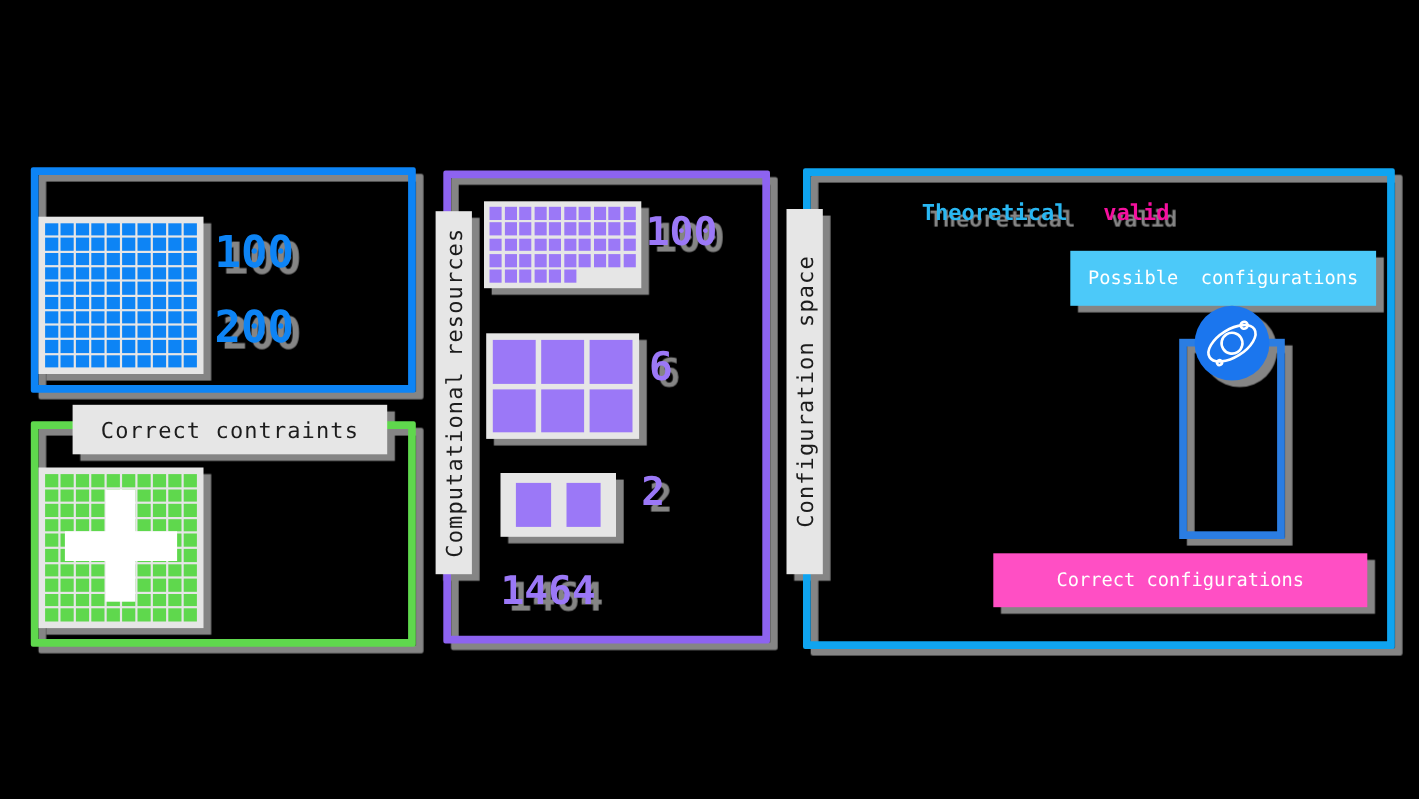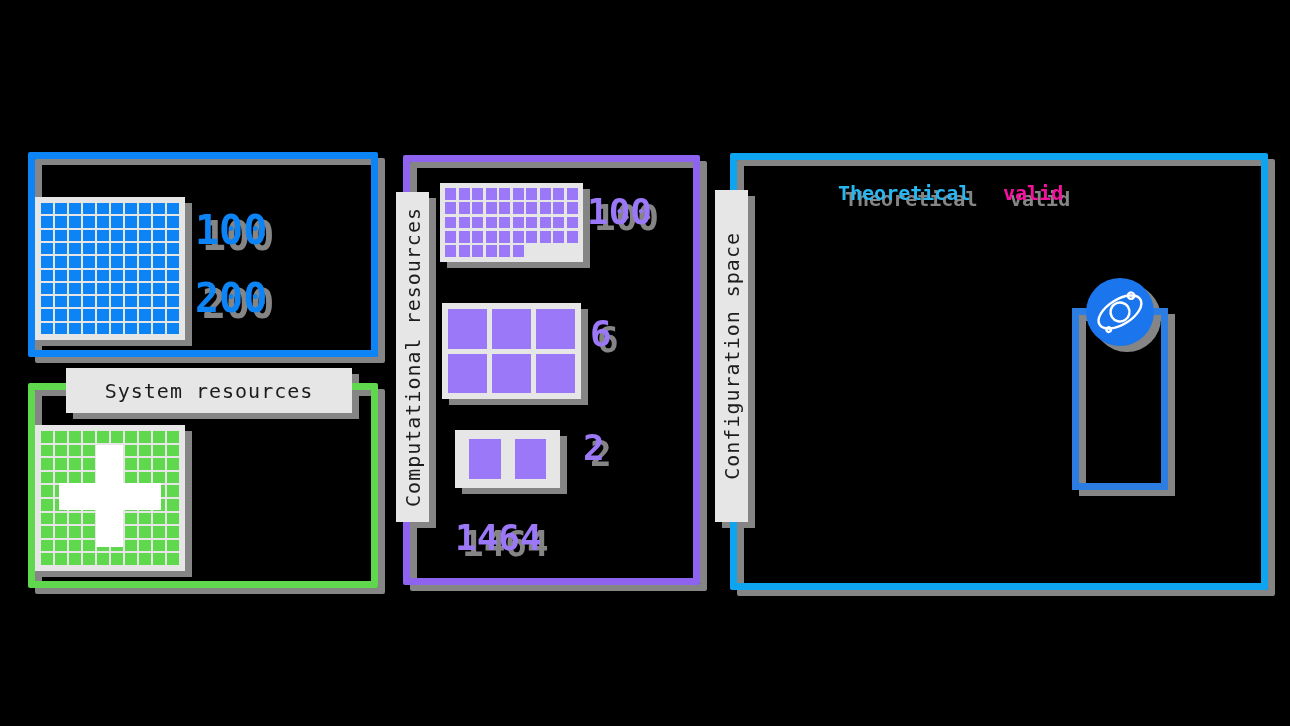--- a/index.html
+++ b/index.html
@@ -176,21 +176,21 @@
           <div style="background: rgb(13, 132, 245);"></div>
           <div style="background: rgb(13, 132, 245);"></div>
         </div>
     </div>
     <div class="counter num1">100</div>
     <div class="counter num2">200</div>
   </div>
 
   <div class="panel panel-b">
     <div class="border-box"></div>
-    <div class="header-bar">System resources</div>
+    <div class="header-bar">Correct contraints</div>
     <div class="card">
       <div class="gridbox" style="display: grid; grid-template-columns: repeat(10, 1fr); grid-auto-rows: 1fr; gap: 2px;">
           <div style="background: rgb(95, 216, 77);"></div>
           <div style="background: rgb(95, 216, 77);"></div>
           <div style="background: rgb(95, 216, 77);"></div>
           <div style="background: rgb(95, 216, 77);"></div>
           <div style="background: rgb(95, 216, 77);"></div>
           <div style="background: rgb(95, 216, 77);"></div>
           <div style="background: rgb(95, 216, 77);"></div>
           <div style="background: rgb(95, 216, 77);"></div>
@@ -371,31 +371,33 @@
 
   <div class="panel panel-d">
     <div class="border-box"></div>
     <div class="vbar">
       <span>Configuration space</span>
     </div>
     <div class="legend-theoretical">Theoretical</div>
     <div class="legend-valid">valid</div>
 
 
+    <div class="possible-bar">Possible  configurations</div>
 
     <div class="target-rect"></div>
 
     <div class="planet">
       <svg width="72" height="72" viewBox="0 0 72 72">
         <circle cx="36" cy="36" r="34" fill="#1b76ee"></circle>
         <g transform="rotate(-32 36 36)" stroke="#ffffff" fill="none" stroke-width="2.4">
           <ellipse cx="36" cy="36" rx="24" ry="12.5"></ellipse>
           <circle cx="36" cy="36" r="9.5"></circle>
           <circle cx="54" cy="28" r="3.2"></circle>
           <circle cx="17" cy="45" r="2.2"></circle>
         </g>
       </svg>
     </div>
 
+    <div class="correct-bar">Correct configurations</div>
 
   </div>
 
 </div>
 
 </body></html>

